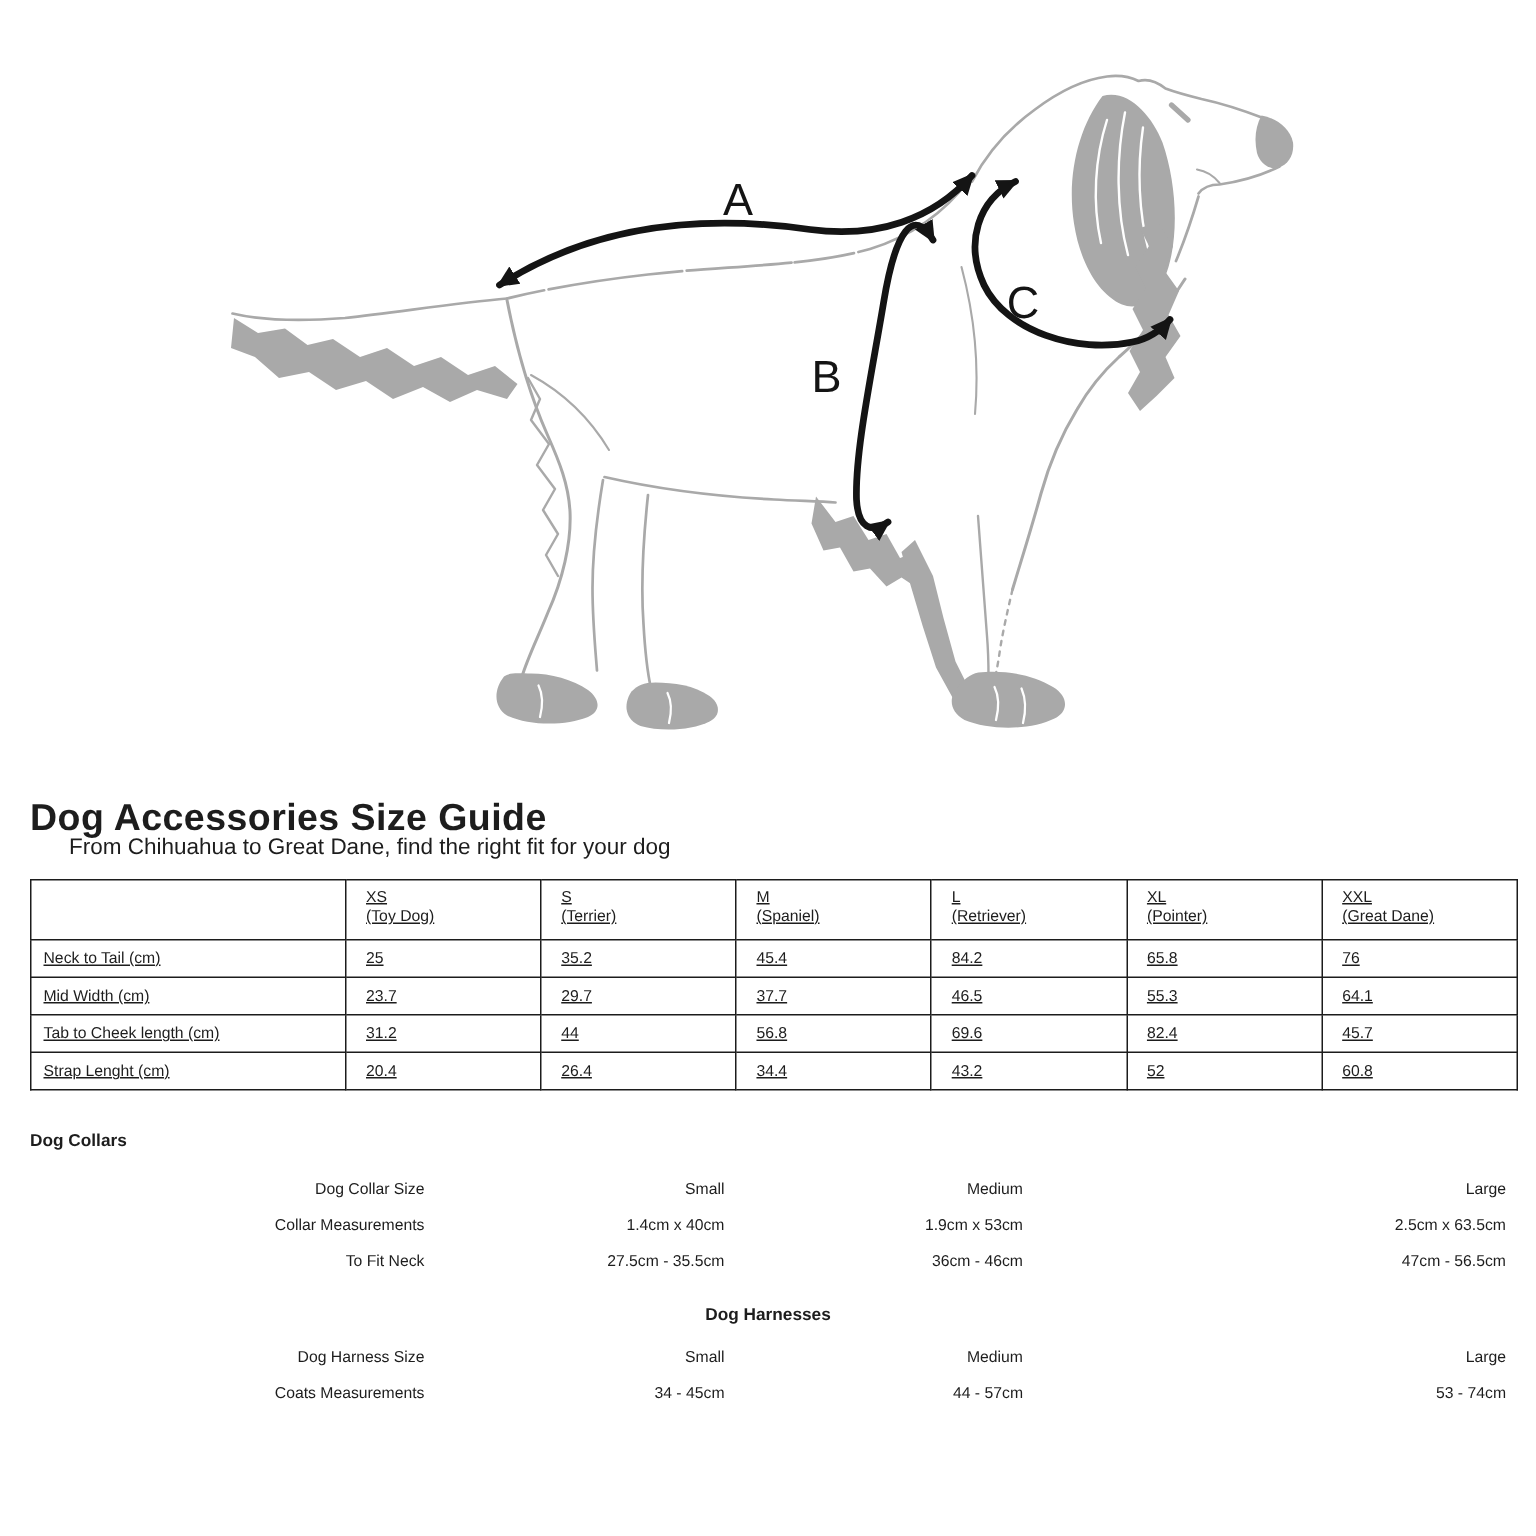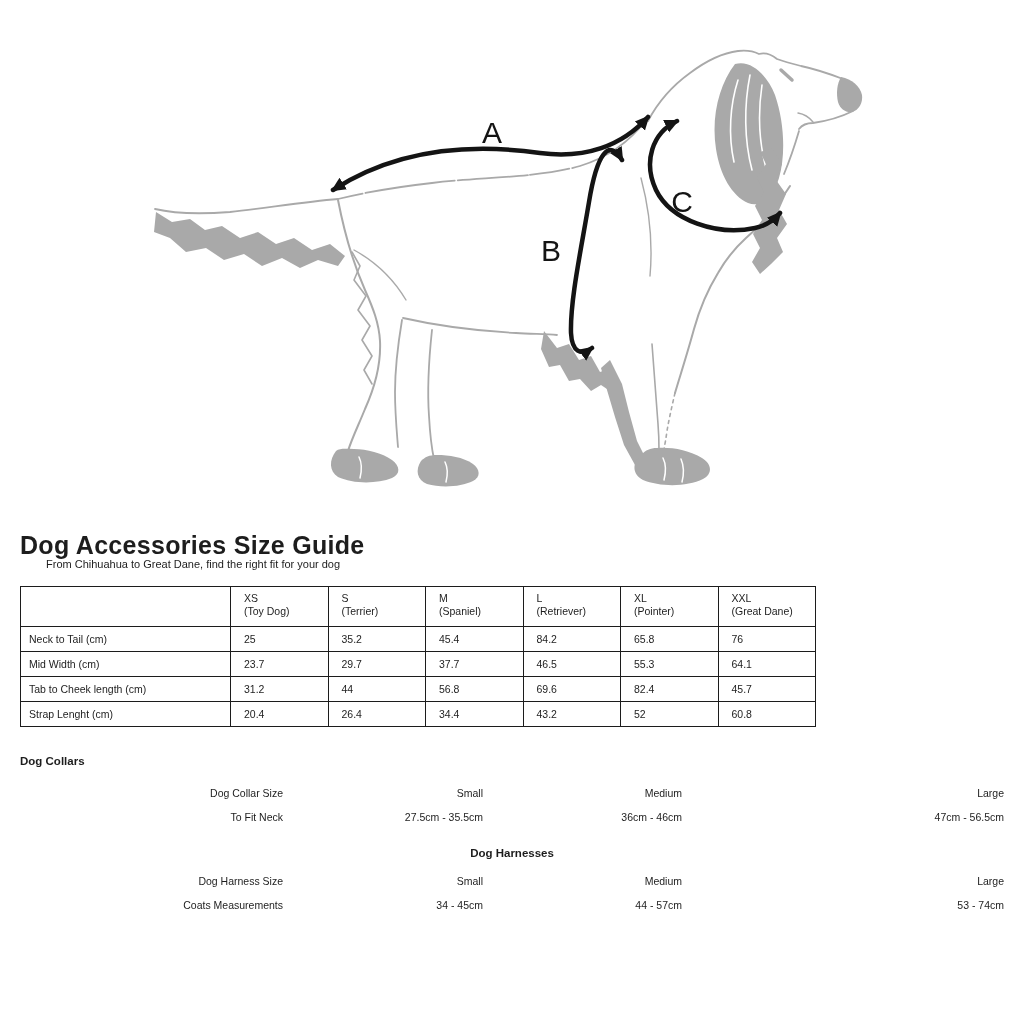--- a/index.html
+++ b/index.html
@@ -11,25 +11,25 @@
   }
   html,body{margin:0;padding:0;}
   body{
     width:1024px;height:1024px;background:var(--background);
     font-family:"Liberation Sans","DejaVu Sans",sans-serif;
     color:var(--text);overflow:hidden;
   }
   .dog-svg{display:block;width:1024px;height:520px;}
   .content{padding:0 20px;}
   h1.page-title{font-size:25px;line-height:22px;font-weight:700;letter-spacing:.3px;margin:14px 0 0;}
-  p.page-subtitle{font-size:11px;line-height:11px;margin:3px 0 16px;padding-left:26px;}
+  p.page-subtitle{font-size:15px;line-height:11px;margin:3px 0 16px;padding-left:26px;}
   h2.section-heading{font-size:11.5px;line-height:12px;font-weight:700;margin:26px 0 0;}
   h2.collars-heading{margin-top:28px;}
   h2.harnesses-heading{margin-top:18px;text-align:center;}
-  table.coats-table{border-collapse:collapse;table-layout:fixed;width:796px;margin-top:11px;}
+  table.coats-table{border-collapse:collapse;table-layout:fixed;width:992px;margin-top:11px;text-decoration:underline;}
   table.coats-table th,table.coats-table td{
     border:1px solid var(--table-border);font-weight:400;text-align:left;
     font-size:10.5px;color:var(--text);
   }
   table.coats-table th{height:34px;vertical-align:top;padding:5px 4px 0 13px;}
   table.coats-table th.corner{width:192px;}
   table.coats-table th div{line-height:13px;}
   table.coats-table td{height:24px;padding:0 4px 0 13px;vertical-align:middle;}
   table.coats-table td.row-label{padding-left:8px;}
   .spec-rows{margin-top:14px;text-align:right;}
@@ -190,20 +190,26 @@
     <section>
       <h2 class="section-heading collars-heading">Dog Collars</h2>
       <div class="spec-rows collar-rows">
           <div class="spec-row">
             <div class="spec-label">Dog Collar Size</div>
             <div class="spec-value">Small</div>
             <div class="spec-value">Medium</div>
             <div class="spec-value">Large</div>
           </div>
           <div class="spec-row">
+            <div class="spec-label">Collar Measurements</div>
+            <div class="spec-value">1.4cm x 40cm</div>
+            <div class="spec-value">1.9cm x 53cm</div>
+            <div class="spec-value">2.5cm x 63.5cm</div>
+          </div>
+          <div class="spec-row">
             <div class="spec-label">To Fit Neck</div>
             <div class="spec-value">27.5cm - 35.5cm</div>
             <div class="spec-value">36cm - 46cm</div>
             <div class="spec-value">47cm - 56.5cm</div>
           </div>
         </div>
     </section>
 
     <section>
       <h2 class="section-heading harnesses-heading">Dog Harnesses</h2>

